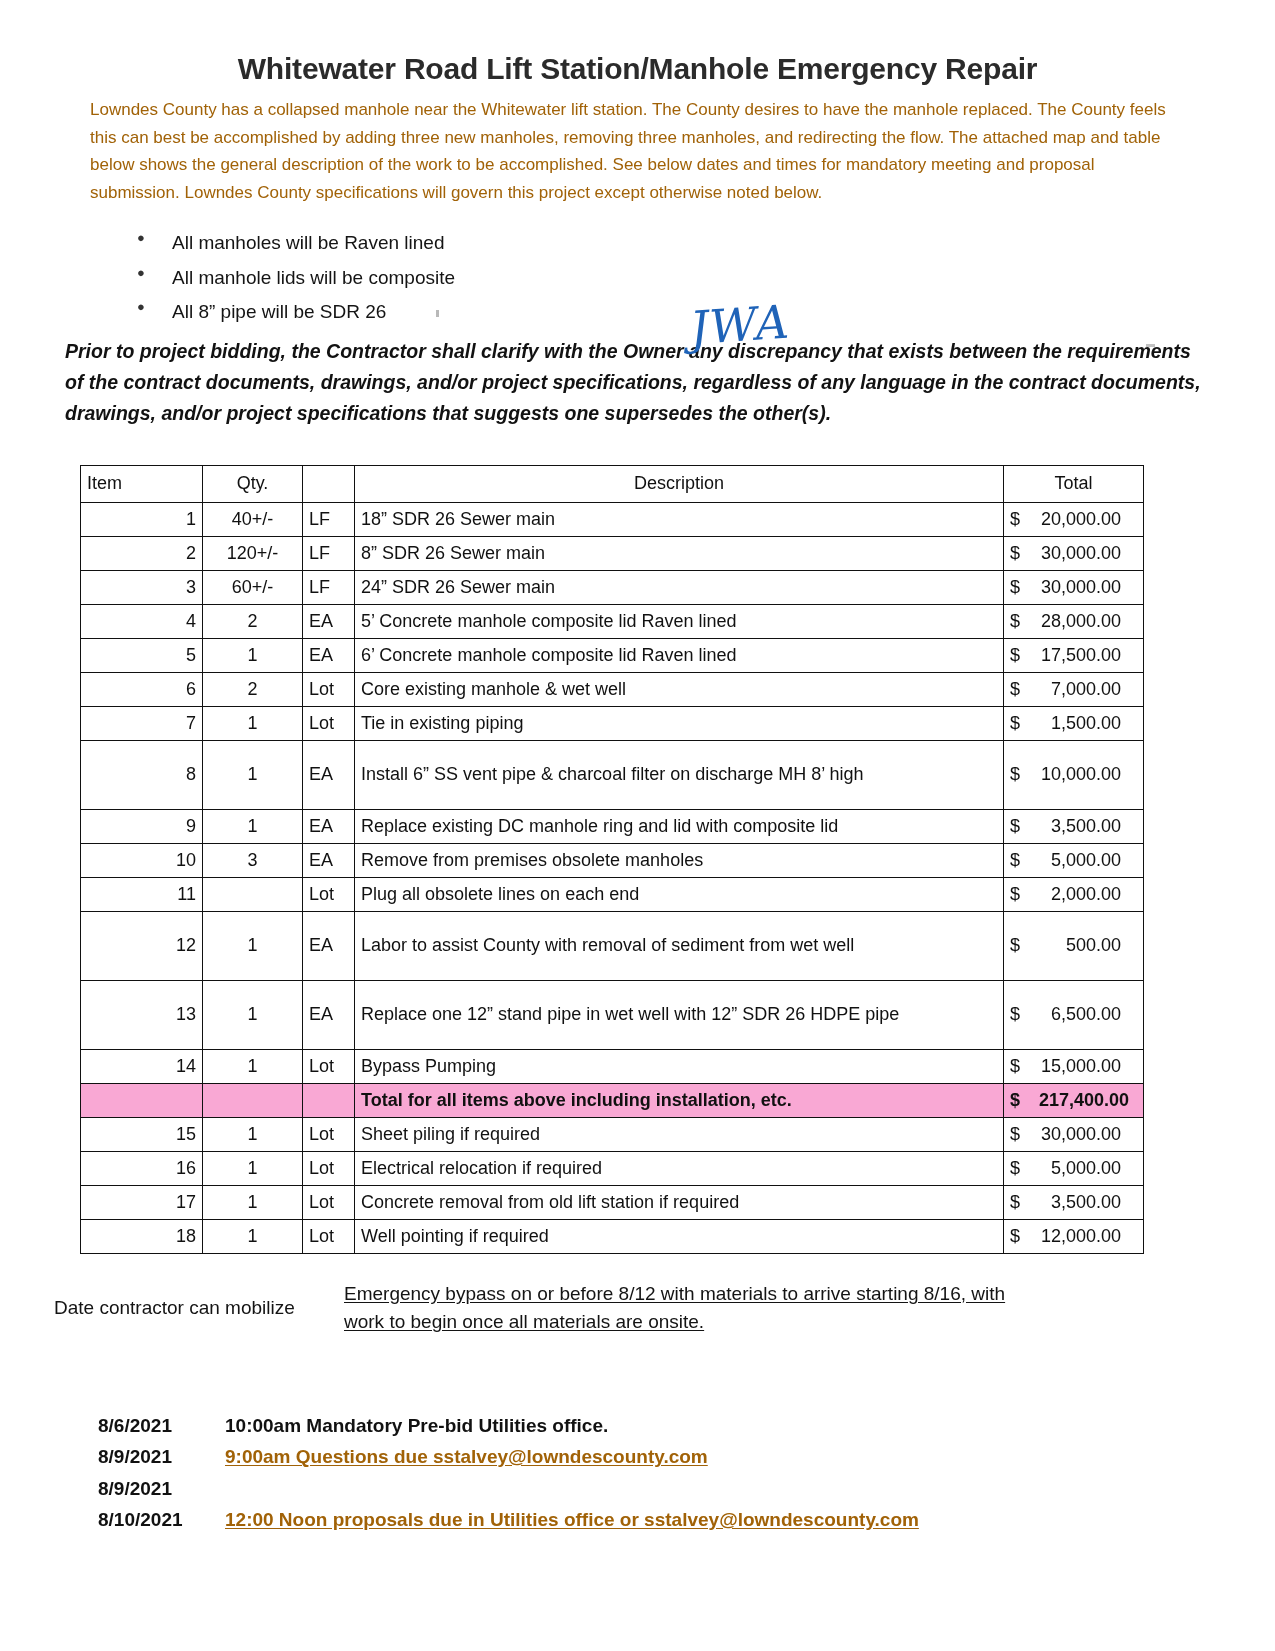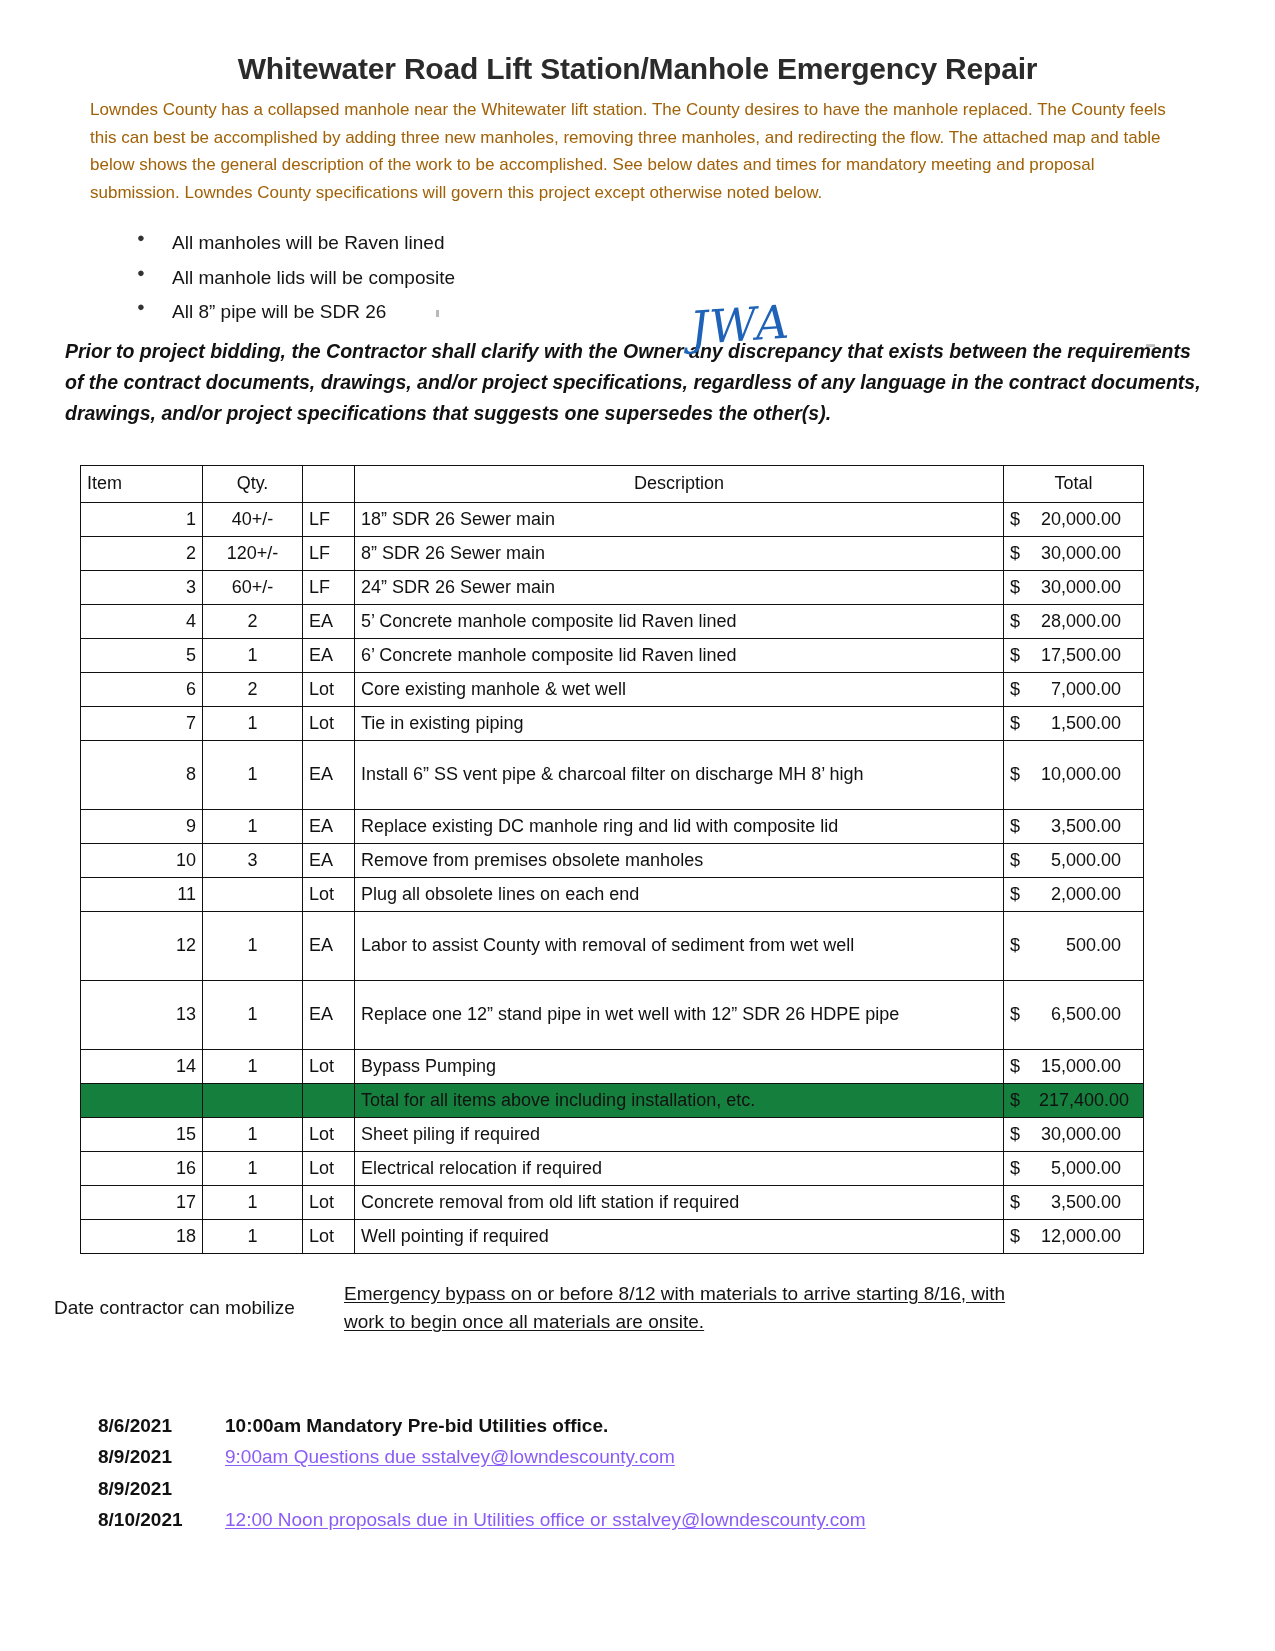--- a/index.html
+++ b/index.html
@@ -126,22 +126,22 @@
   td.v-qty     { text-align: center; }
   td.v-unit    { text-align: left; padding-left: 5px; }
   td.v-desc    { text-align: left; padding-left: 7px; }
   td.v-total   { text-align: left; padding-left: 7px; white-space: nowrap; }
   td.v-total .dollar { display: inline-block; width: 16px; }
   td.v-total .amt { display: inline-block; width: 95px; text-align: right; }
   tr.tall td { height: 62px; }
   tr.normal td { height: 27px; }
   tr.header th { height: 30px; }
   tr.total-row td {
-    background: #15803d;
-    font-weight: normal;
+    background: #f9a8d4;
+    font-weight: bold;
     height: 27px;
   }
   tr.total-row td.v-total .amt { width: 103px; }
   
   .mobilize {
     margin: 26px 0 4px 0;
     padding: 0 128px 0 54px;
     display: flex;
     align-items: center;
     font-size: 19px;
@@ -176,24 +176,24 @@
     width: 127px;
     flex: 0 0 127px;
     font-weight: bold;
     color: #111;
   }
   .sched-text {
     font-weight: bold;
     color: #111;
   }
   .sched-text.link {
-    color: #8b5cf6;
+    color: #a16207;
     text-decoration: underline;
     text-underline-offset: 2px;
-    font-weight: normal;
+    font-weight: bold;
   }
 </style>
 </head>
 <body>
 
 <div class="page">
 
   <h1 class="doc-title">Whitewater Road Lift Station/Manhole Emergency Repair</h1>
 
   <p class="intro">Lowndes County has a collapsed manhole near the Whitewater lift station. The County desires to have the manhole replaced. The County feels this can best be accomplished by adding three new manholes, removing three manholes, and redirecting the flow. The attached map and table below shows the general description of the work to be accomplished. See below dates and times for mandatory meeting and proposal submission. Lowndes County specifications will govern this project except otherwise noted below.</p>

